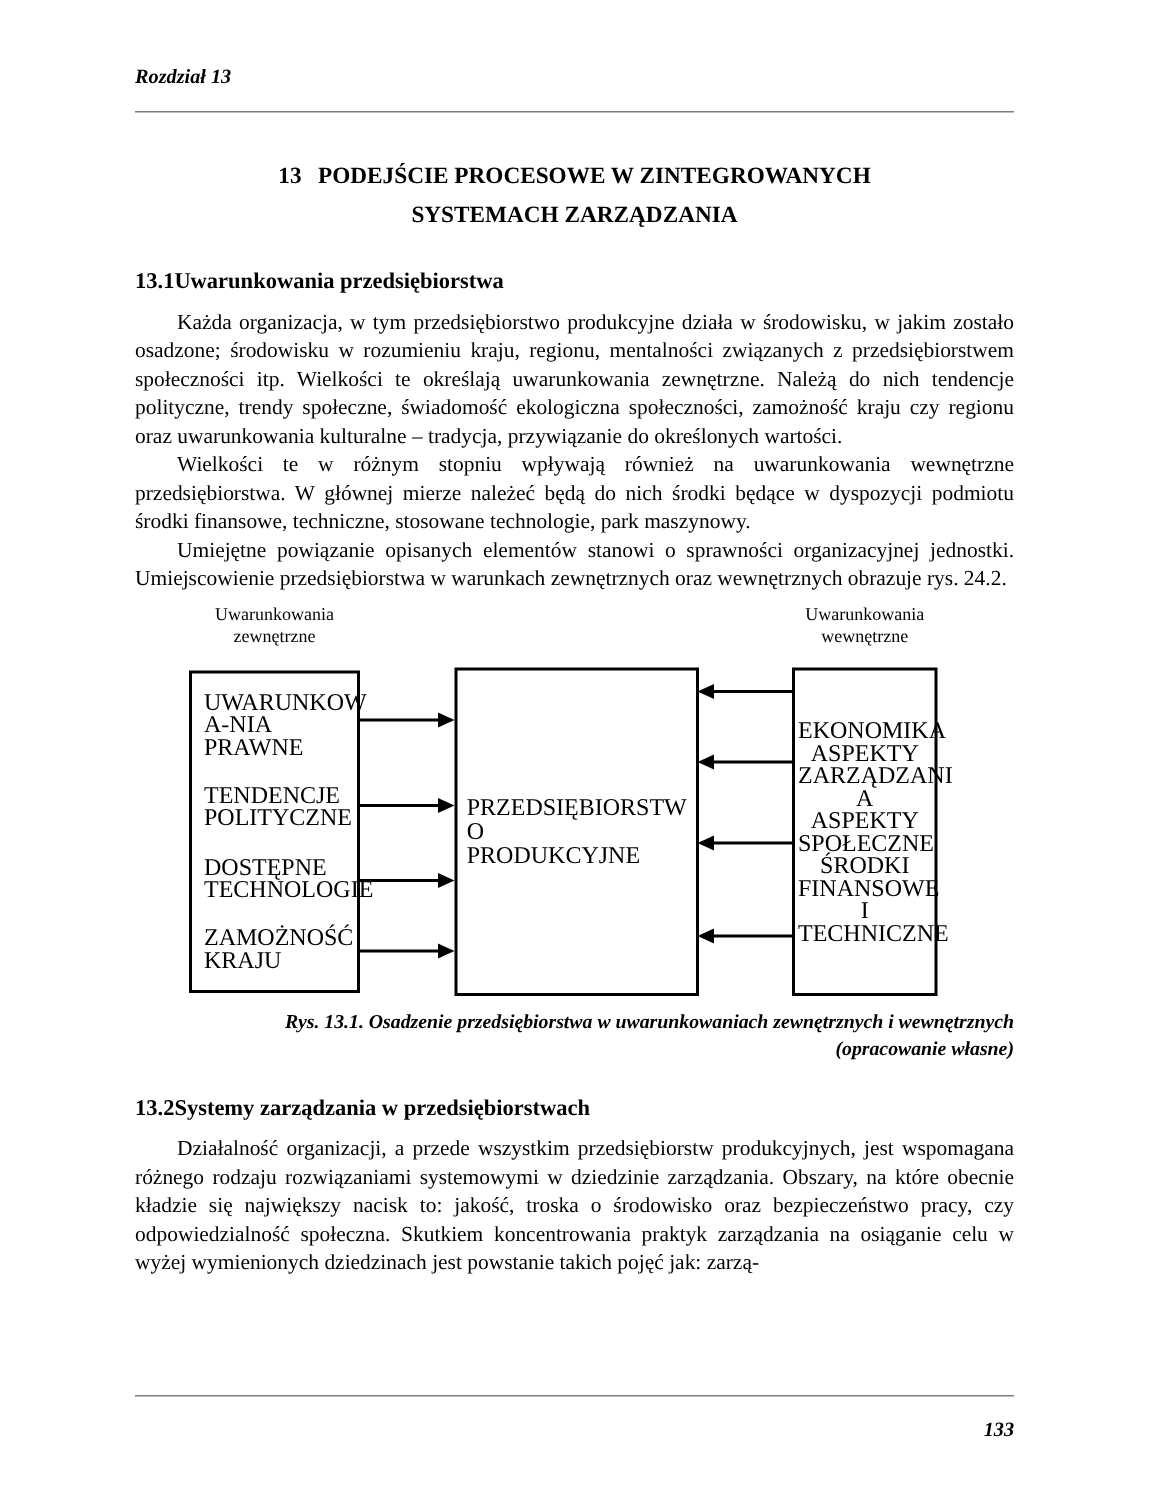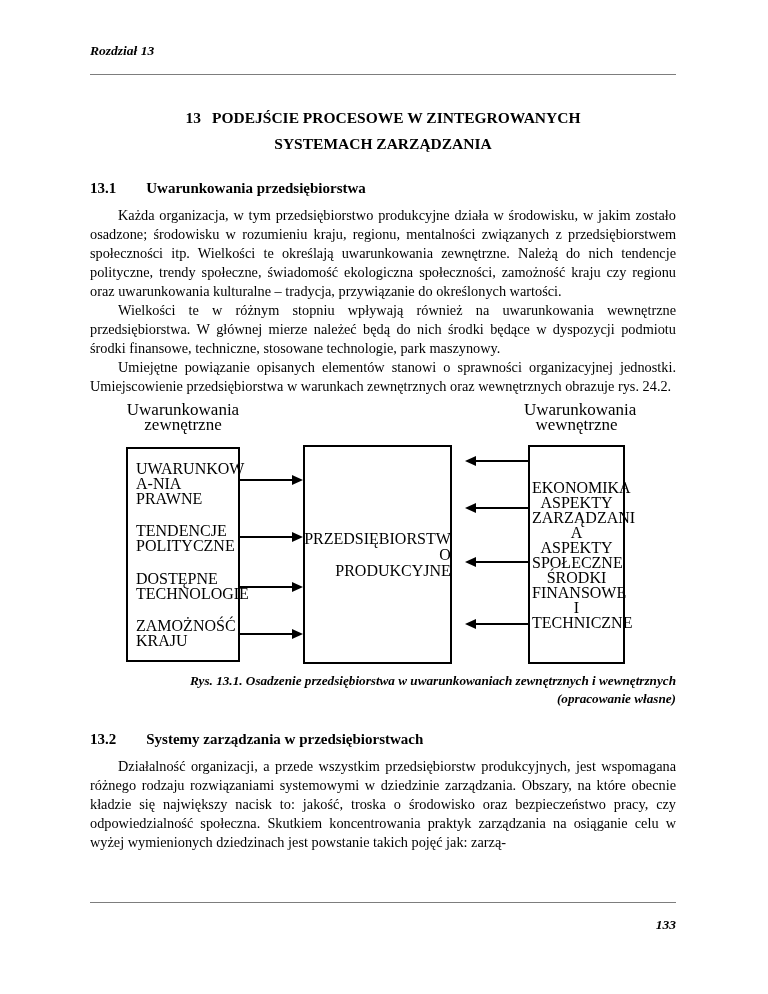--- a/index.html
+++ b/index.html
@@ -20,47 +20,47 @@
   .chapter-title {
     margin-top:30px; text-align:center; font-weight:bold;
     font-size:15.5px; line-height:26px;
   }
   .chapter-title .line { display:block; }
   .ch-num { margin-right:11px; }
 
   .section-heading {
     margin-top:22px; font-weight:bold; font-size:15px; line-height:19px;
   }
-  .section-heading .sec-num { margin-right:30px; }
+  .section-heading .sec-num { margin-right:0; }
 
   .body-par {
     margin-top:8px; font-size:14.3px; line-height:19px;
     text-align:justify; text-indent:28px;
   }
   .body-par + .body-par { margin-top:0; }
 
   
   .figure { position:relative; margin-top:6px; height:262px; }
   .fig-label {
     position:absolute; top:0; text-align:center;
-    font-size:17px; line-height:15px; white-space:pre-line;
+    font-size:12px; line-height:15px; white-space:pre-line;
   }
   .label-ext { left:30px;  width:126px; }
   .label-int { left:434px; width:105px; }
 
   .box { position:absolute; border:2px solid #000; font-size:16px; line-height:15px; }
   .left-box {
     left:36px; top:45px; width:114px; height:215px; padding:12px 8px;
     display:flex; flex-direction:column; justify-content:space-between;
   }
   .left-box .box-item { white-space:pre-line; text-align:left; }
   .center-box {
-    left:213px; top:43px; width:149px; height:219px;
+    left:213px; top:43px; width:163px; height:219px;
     display:flex; align-items:center; justify-content:center;
-    text-align:right; white-space:pre-line; line-height:16px;
+    text-align:left; white-space:pre-line; line-height:16px;
   }
   .right-box {
     left:438px; top:43px; width:97px; height:219px; padding:9px 2px;
     display:flex; flex-direction:column; justify-content:center;
     text-align:center;
   }
   .right-box .box-item { white-space:pre-line; }
 
   .arrow { position:absolute; height:2px; background:#000; }
   .arrow-right { left:150px; width:52px; }
@@ -74,21 +74,21 @@
     content:""; position:absolute; left:-11px; top:-4px;
     border-right:11px solid #000;
     border-top:5px solid transparent; border-bottom:5px solid transparent;
   }
 
   .caption {
     margin-top:8px; text-align:right; font-weight:bold; font-style:italic;
     font-size:13.2px; line-height:18px;
   }
 
-  .footer { position:absolute; left:90px; right:92px; bottom:61px; }
+  .footer { position:absolute; left:90px; right:92px; bottom:33px; }
   .page-number {
     margin-top:13px; text-align:right; font-weight:bold; font-style:italic;
     font-size:13.5px; line-height:17px;
   }
 </style>
 </head>
 <body>
 
 <div class="page">
 

